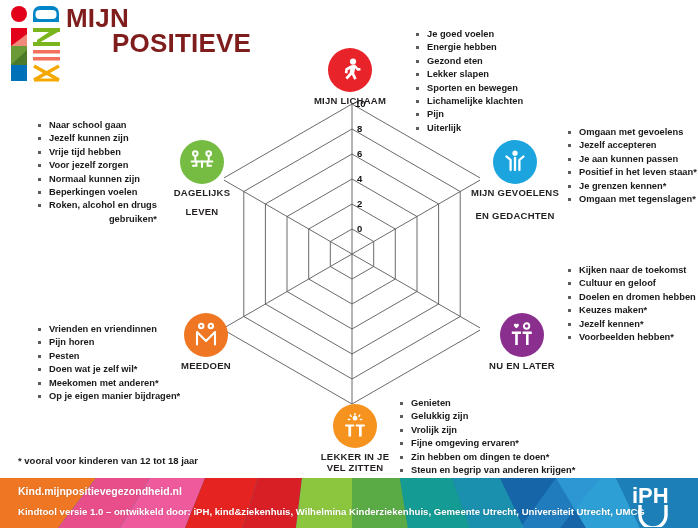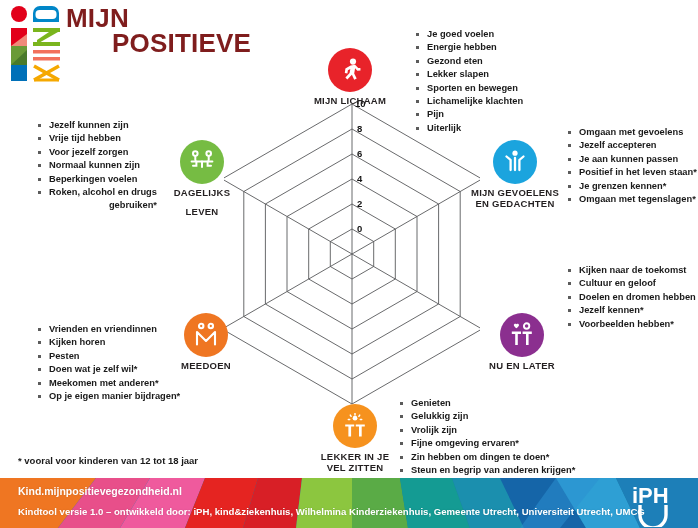--- a/index.html
+++ b/index.html
@@ -149,21 +149,21 @@
   <div class="cat" style="left:455px;top:140px;">
     <div class="circ" style="background:#1ba4de;">
       <svg width="26" height="26" viewBox="0 0 26 26" fill="none" stroke="#fff" stroke-width="2.3" stroke-linecap="round">
         <circle cx="13" cy="4.2" r="2.6" fill="#fff" stroke="none"></circle>
         <path d="M4.5 7.5 L8.6 11 v10"></path>
         <path d="M21.5 7.5 L17.4 11 v10"></path>
         <path d="M13 9 v12"></path>
       </svg>
     </div>
     <div class="clabel">MIJN GEVOELENS</div>
-    <div class="clabel" style="margin-top:0;text-align:center;">EN GEDACHTEN</div>
+    <div class="clabel" style="margin-top:12px;text-align:center;">EN GEDACHTEN</div>
   </div>
 
   <div class="cat" style="left:462px;top:313px;">
     <div class="circ" style="background:#8b2f8f;">
       <svg width="26" height="26" viewBox="0 0 26 26" fill="#fff">
         <path d="M7.4 2.2c-1 -1 -2.6 -0.4 -2.6 0.9 0 1.3 1.7 2.6 2.6 3.2 0.9 -0.6 2.6 -1.9 2.6 -3.2 0 -1.3 -1.6 -1.9 -2.6 -0.9z"></path>
         <circle cx="17.6" cy="4" r="2.7" fill="none" stroke="#fff" stroke-width="1.9"></circle>
         <path d="M2.8 9.5 h9.2 v2.4 h-3.2 v11 h-2.6 v-11 h-3.4z"></path>
         <path d="M13.6 9.5 h9.2 v2.4 h-3.2 v11 h-2.6 v-11 h-3.4z"></path>
       </svg>
@@ -288,20 +288,24 @@
     <div class="row">
         <span class="bul"></span>
         <span>Cultuur en geloof</span>
       </div>
     <div class="row">
         <span class="bul"></span>
         <span>Doelen en dromen hebben</span>
       </div>
     <div class="row">
         <span class="bul"></span>
+        <span>Keuzes maken*</span>
+      </div>
+    <div class="row">
+        <span class="bul"></span>
         <span>Jezelf kennen*</span>
       </div>
     <div class="row">
         <span class="bul"></span>
         <span>Voorbeelden hebben*</span>
       </div>
   </div>
 
   <div class="blist" style="left:400px;top:397px;">
     <div class="row">
@@ -330,41 +334,45 @@
       </div>
   </div>
 
   <div class="blist" style="left:38px;top:323px;">
     <div class="row">
         <span class="bul"></span>
         <span>Vrienden en vriendinnen</span>
       </div>
     <div class="row">
         <span class="bul"></span>
-        <span>Kijken horen</span>
+        <span>Pijn horen</span>
       </div>
     <div class="row">
         <span class="bul"></span>
         <span>Pesten</span>
       </div>
     <div class="row">
         <span class="bul"></span>
         <span>Doen wat je zelf wil*</span>
       </div>
     <div class="row">
         <span class="bul"></span>
         <span>Meekomen met anderen*</span>
       </div>
     <div class="row">
         <span class="bul"></span>
         <span>Op je eigen manier bijdragen*</span>
       </div>
   </div>
 
   <div class="blist" style="left:38px;top:119px;">
+    <div class="row">
+        <span class="bul"></span>
+        <span>Naar school gaan</span>
+      </div>
     <div class="row">
         <span class="bul"></span>
         <span>Jezelf kunnen zijn</span>
       </div>
     <div class="row">
         <span class="bul"></span>
         <span>Vrije tijd hebben</span>
       </div>
     <div class="row">
         <span class="bul"></span>

